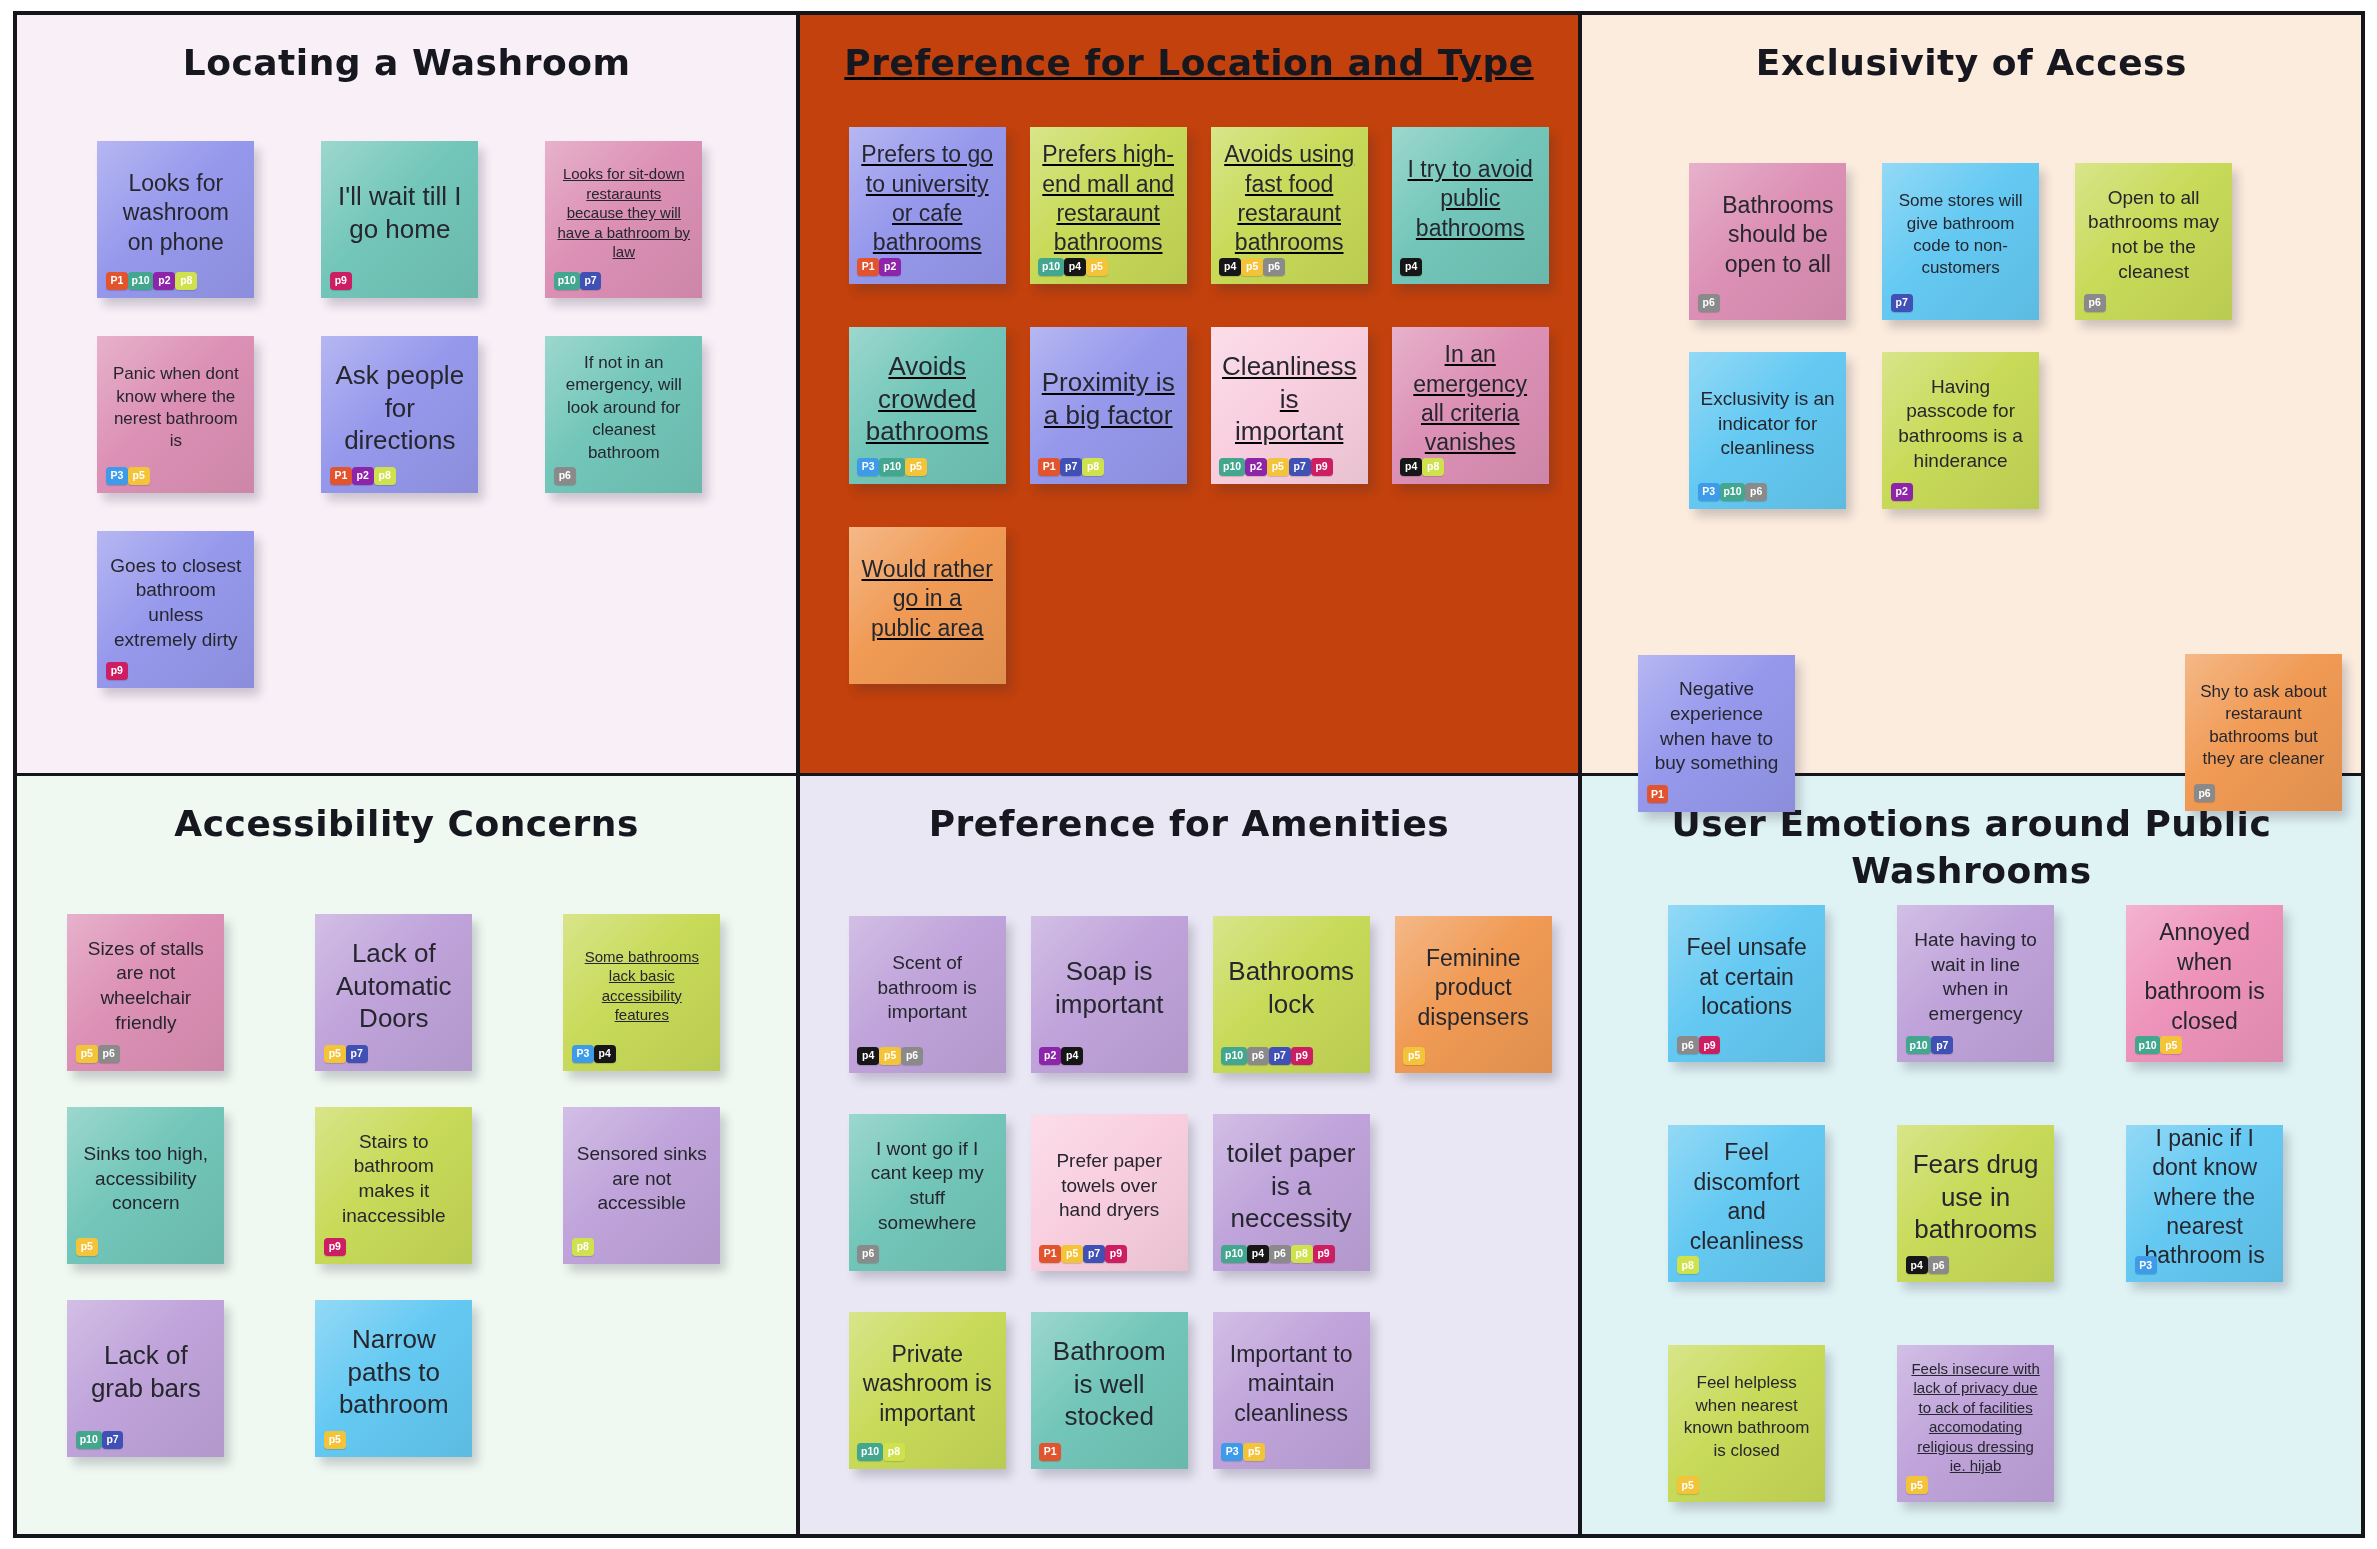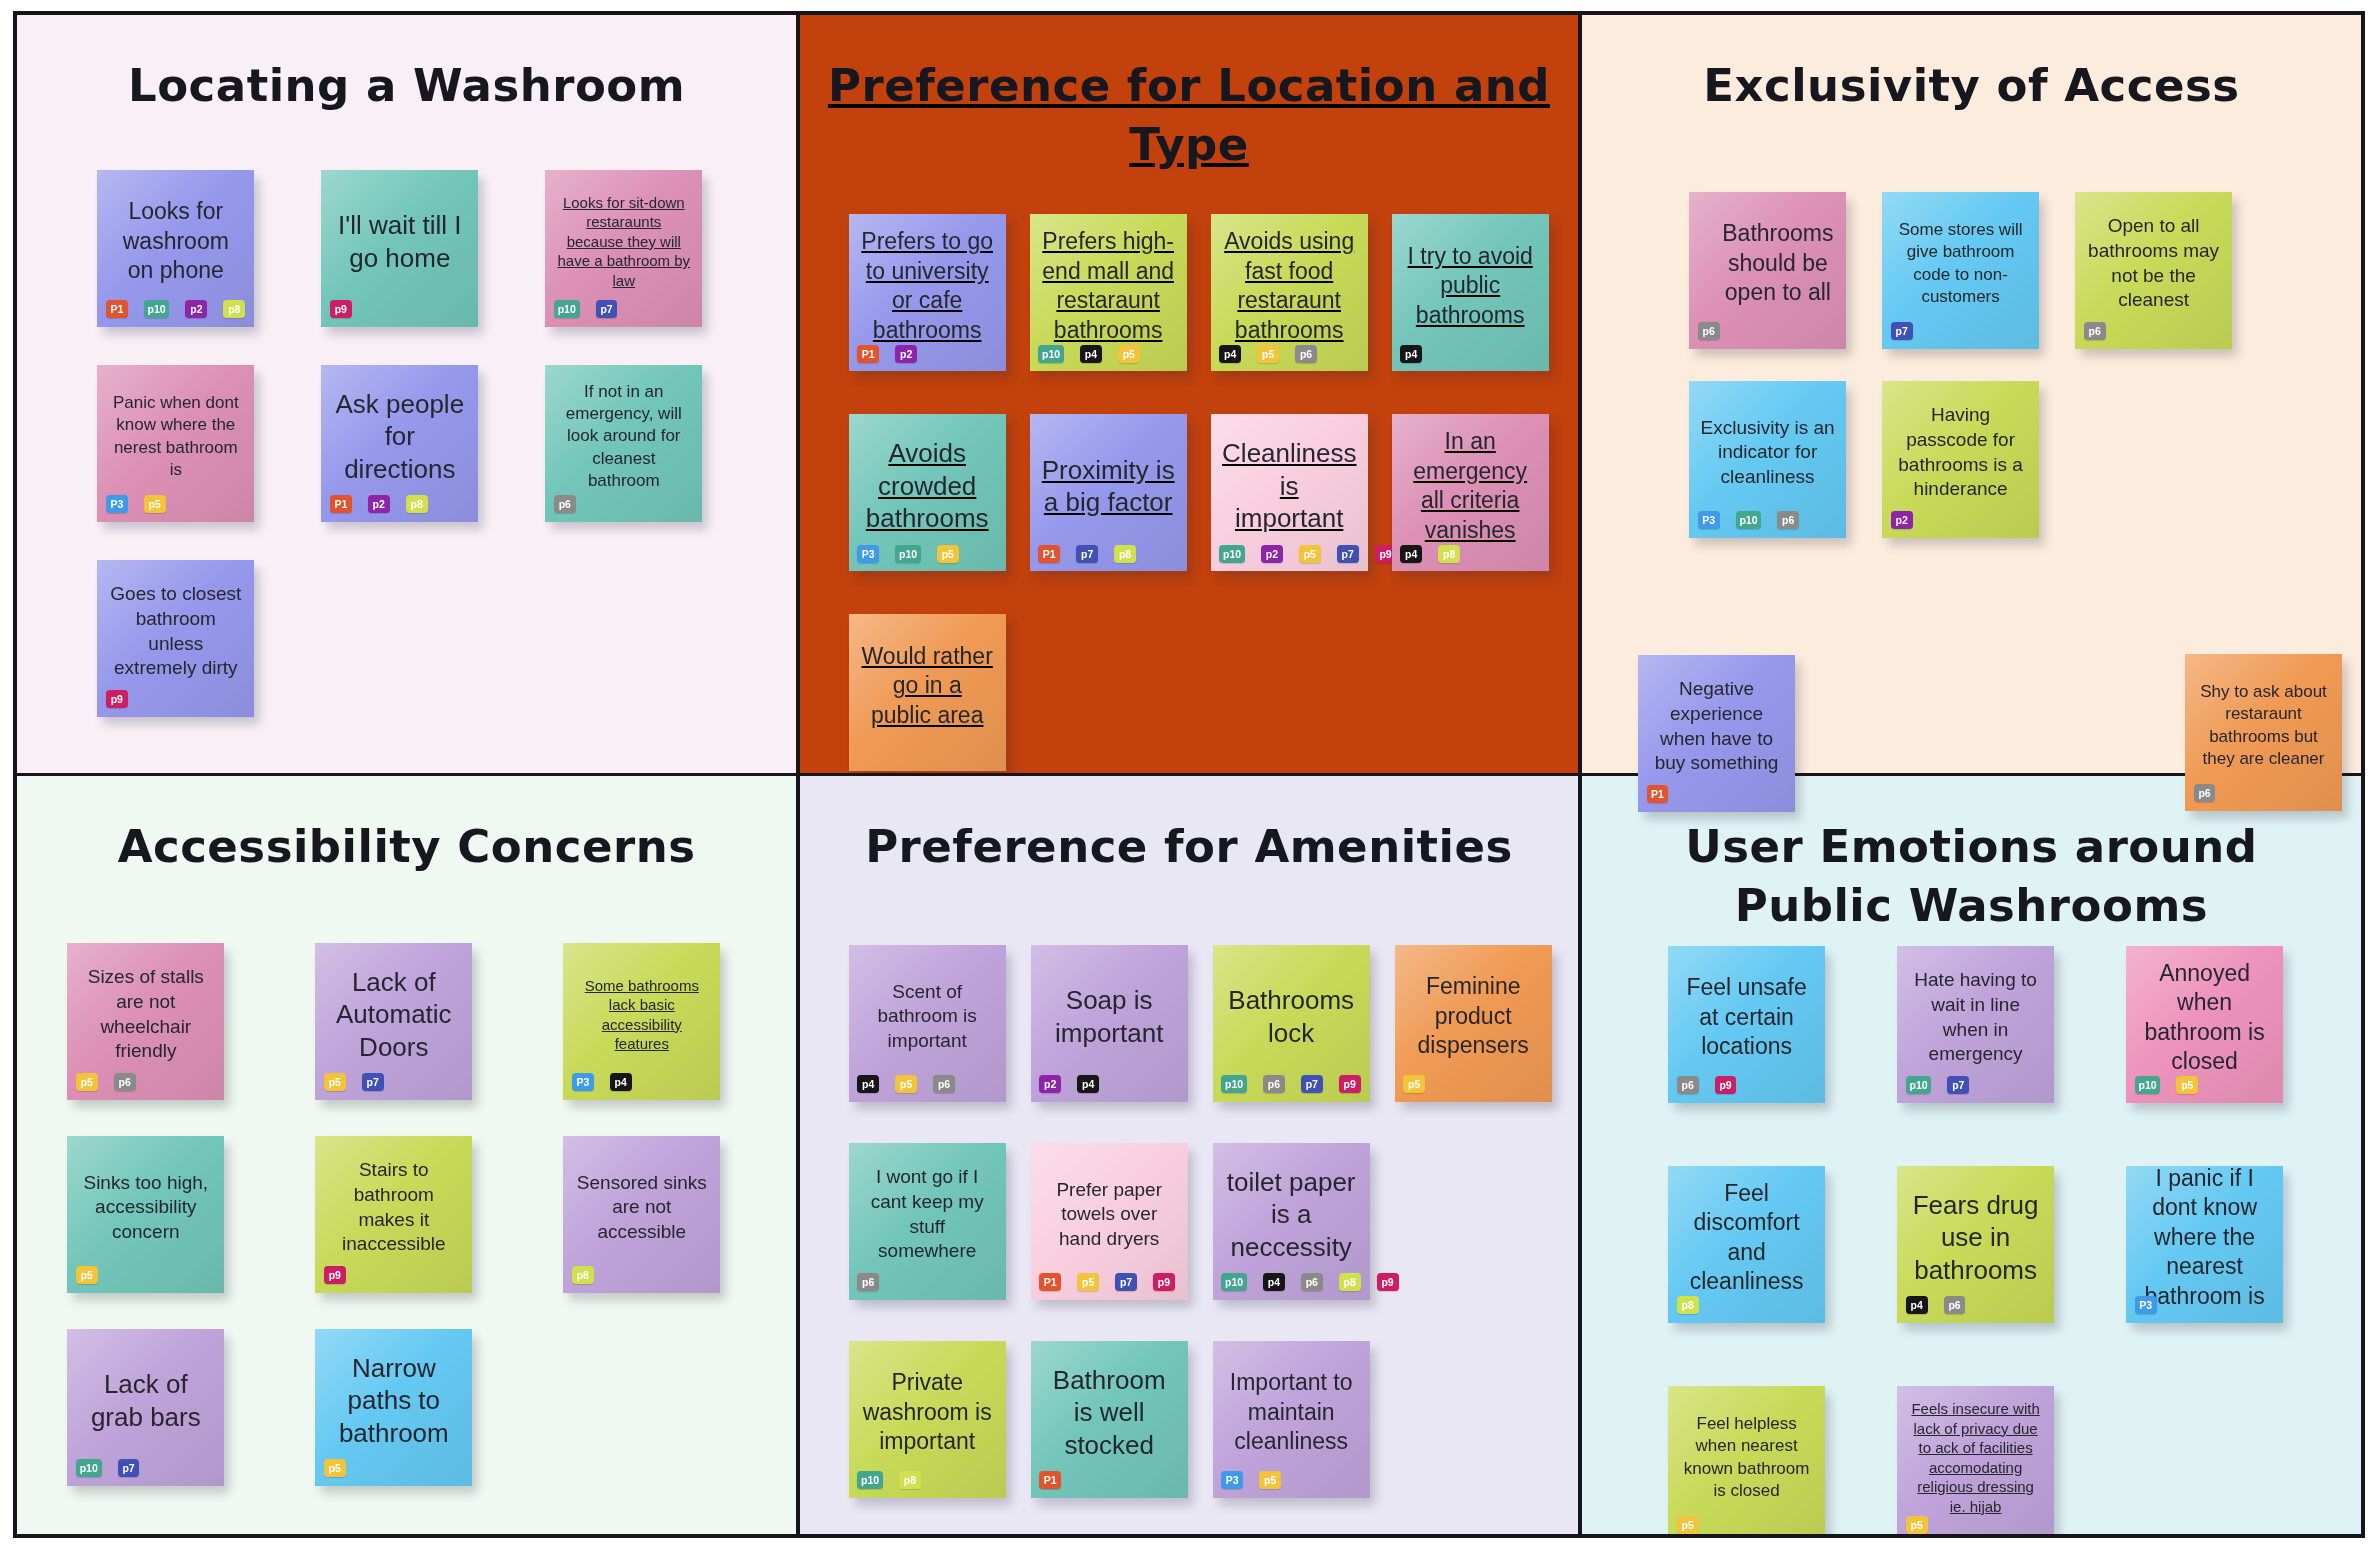--- a/index.html
+++ b/index.html
@@ -21,25 +21,25 @@
     grid-template-rows:1fr 1fr;
     gap:3.8px;
   }
   .section{
     position:relative;
     overflow:hidden;
     box-sizing:border-box;
   }
   .section-title{
     margin:0;
-    padding-top:42px;
+    padding-top:25px;
     text-align:center;
     font-family:"DejaVu Sans","Liberation Sans",sans-serif;
     font-weight:800;
-    font-size:45px;
+    font-size:36px;
     line-height:1.3;
     letter-spacing:0.5px;
     color:#17171f;
   }
   .s6 .section-title{max-width:647px;margin:0 auto;}
   .rows{margin-top:var(--rows-mt,48px);padding-left:var(--padl,57px);}
   .row{display:flex;gap:var(--colgap,38px);}
   .row + .row{margin-top:var(--rowgap,38px);}
 
   .s1{--rows-mt:54px;--padl:80px;--colgap:67px;--rowgap:38px;}
@@ -63,21 +63,21 @@
   }
   .note .txt{display:block;width:100%;}
   .fs-xs{font-size:15px;line-height:1.3;text-decoration:underline;}
   .fs-sm{font-size:17px;line-height:1.32;}
   .fs-md{font-size:19px;line-height:1.3;}
   .fs-lg{font-size:23px;line-height:1.28;}
   .fs-xl{font-size:26px;line-height:1.25;}
 
   .tags{
     position:absolute;left:8.6px;bottom:8.6px;
-    display:flex;gap:16px;
+    display:flex;gap:0;
   }
   .tag{
     display:inline-block;
     min-width:14.3px;
     padding:3.8px 3.8px;
     border-radius:3.8px;
     font-size:10.5px;font-weight:700;line-height:1;
     color:#ffffff;text-align:center;
     box-shadow:0 1px 1px rgba(0,0,0,.15);
   }

